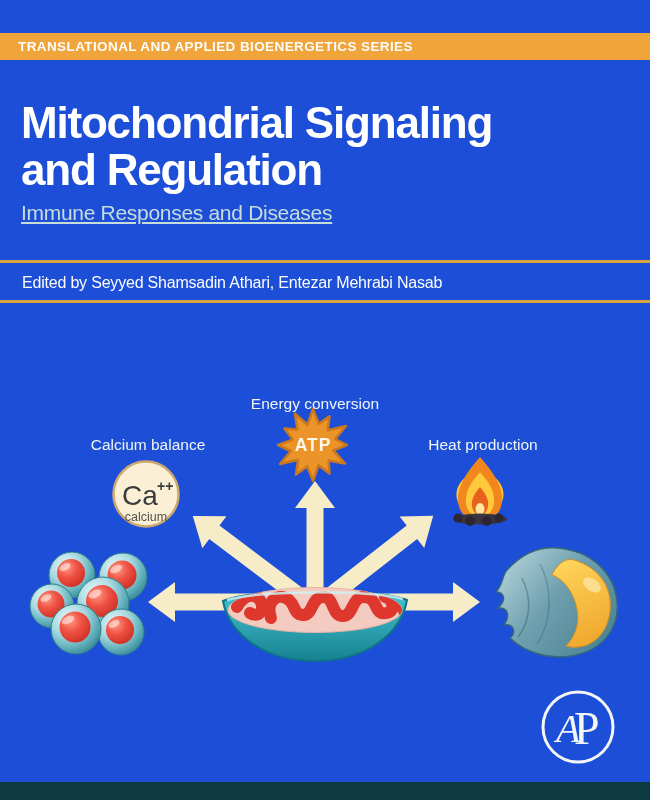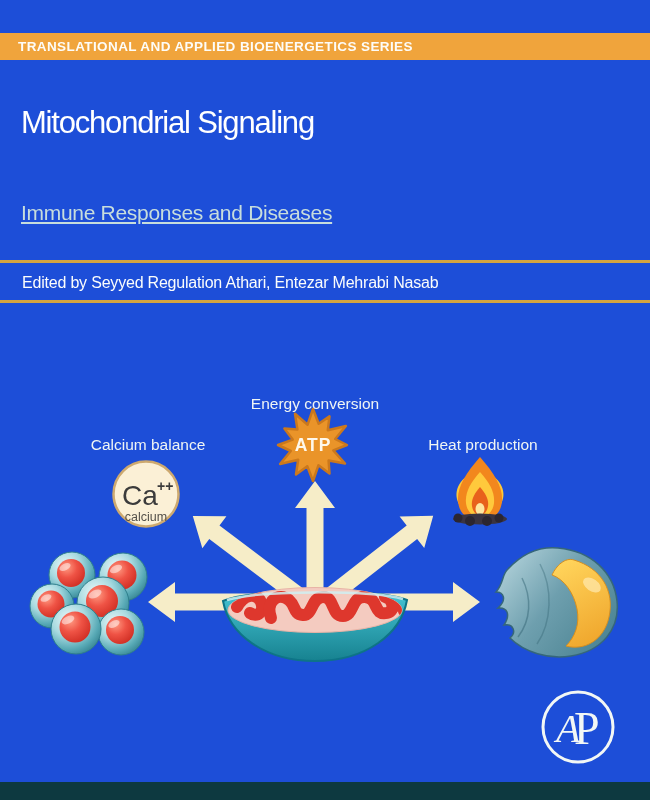--- a/index.html
+++ b/index.html
@@ -10,21 +10,21 @@
   }
   .series-banner{
     position:absolute;left:0;top:33px;width:650px;height:27px;
     background:#F0A43C;color:#FDFCF8;
     font-size:13.5px;font-weight:700;line-height:27px;
     padding-left:18px;box-sizing:border-box;letter-spacing:0.4px;
     white-space:nowrap;
   }
   .title-block{position:absolute;left:21px;top:99px;color:#FFFFFF;}
   .title-line{
-    font-size:31px;font-weight:400;line-height:47px;letter-spacing:-1.2px;
+    font-size:44px;font-weight:700;line-height:47px;letter-spacing:-1.2px;
     white-space:nowrap;
   }
   .subtitle{
     position:absolute;left:21px;top:201px;color:#C7DDDC;
     font-size:21px;font-weight:400;letter-spacing:-0.3px;white-space:nowrap;text-decoration:underline;
   }
   .gold-rule{position:absolute;left:0;width:650px;height:2.5px;background:#D5A43F;}
   .rule-top{top:260px;}
   .rule-bottom{top:300px;}
   .editor-credit{
@@ -46,26 +46,27 @@
 </style>
 </head>
 <body>
 
 <div class="cover">
 
   <div class="series-banner">TRANSLATIONAL AND APPLIED BIOENERGETICS SERIES</div>
 
   <div class="title-block">
     <div class="title-line">Mitochondrial Signaling</div>
+    <div class="title-line">and Regulation</div>
   </div>
 
   <div class="subtitle">Immune Responses and Diseases</div>
 
   <div class="gold-rule rule-top"></div>
-  <div class="editor-credit">Edited by Seyyed Regulation Athari, Entezar Mehrabi Nasab</div>
+  <div class="editor-credit">Edited by Seyyed Shamsadin Athari, Entezar Mehrabi Nasab</div>
   <div class="gold-rule rule-bottom"></div>
 
   <svg class="art" viewBox="0 0 650 800">
     <defs>
       <linearGradient id="mitog" x1="0" y1="588" x2="0" y2="662" gradientUnits="userSpaceOnUse">
         <stop offset="0" stop-color="#49C8D8"></stop>
         <stop offset="1" stop-color="#16818F"></stop>
       </linearGradient>
       <radialGradient id="cellg" cx="0.35" cy="0.3" r="0.8">
         <stop offset="0" stop-color="#EAF8F9"></stop>

